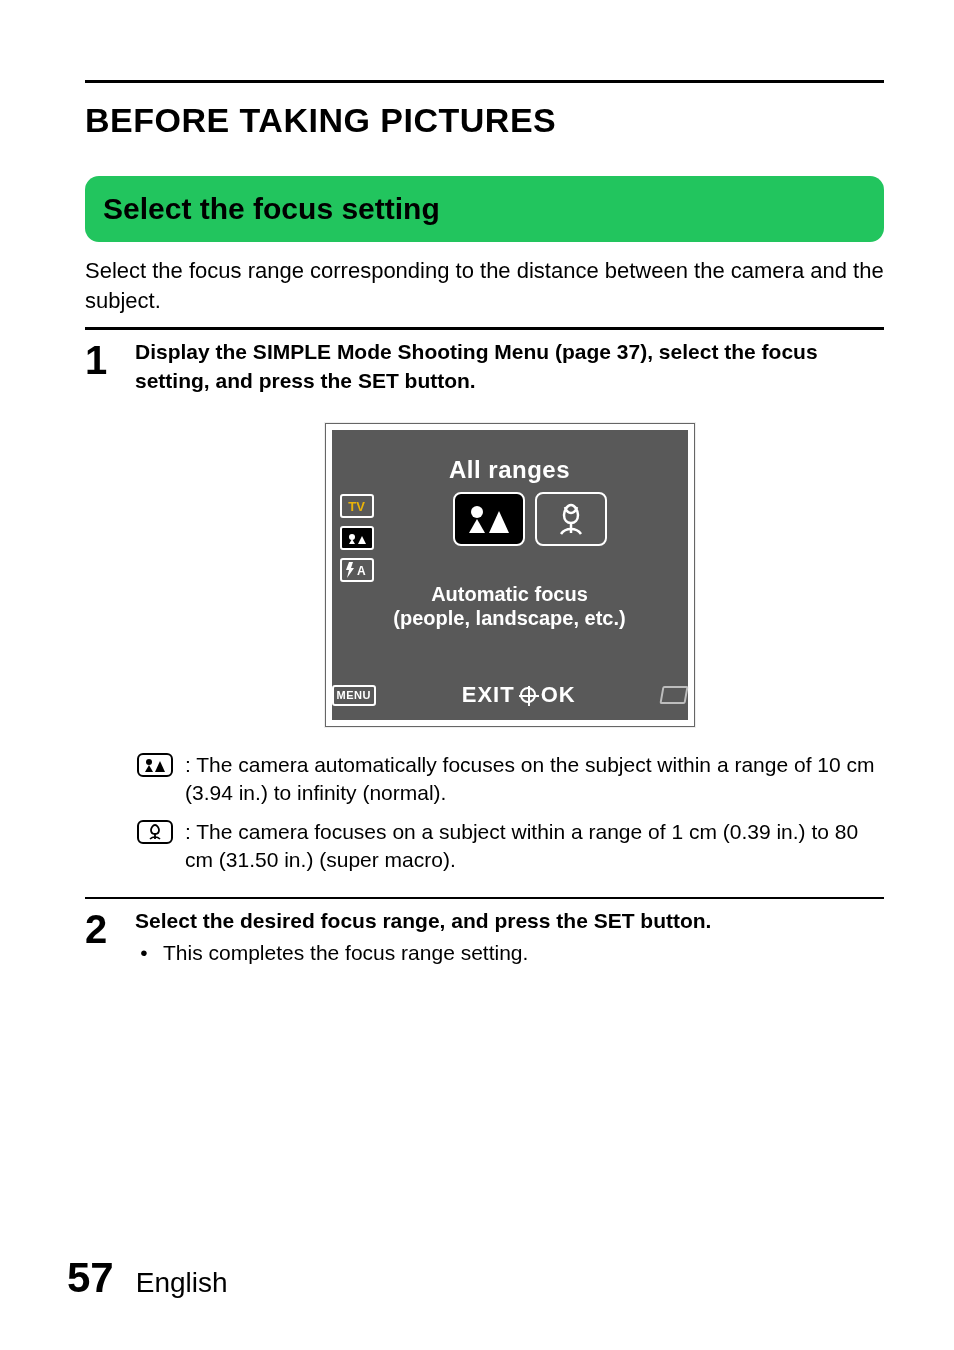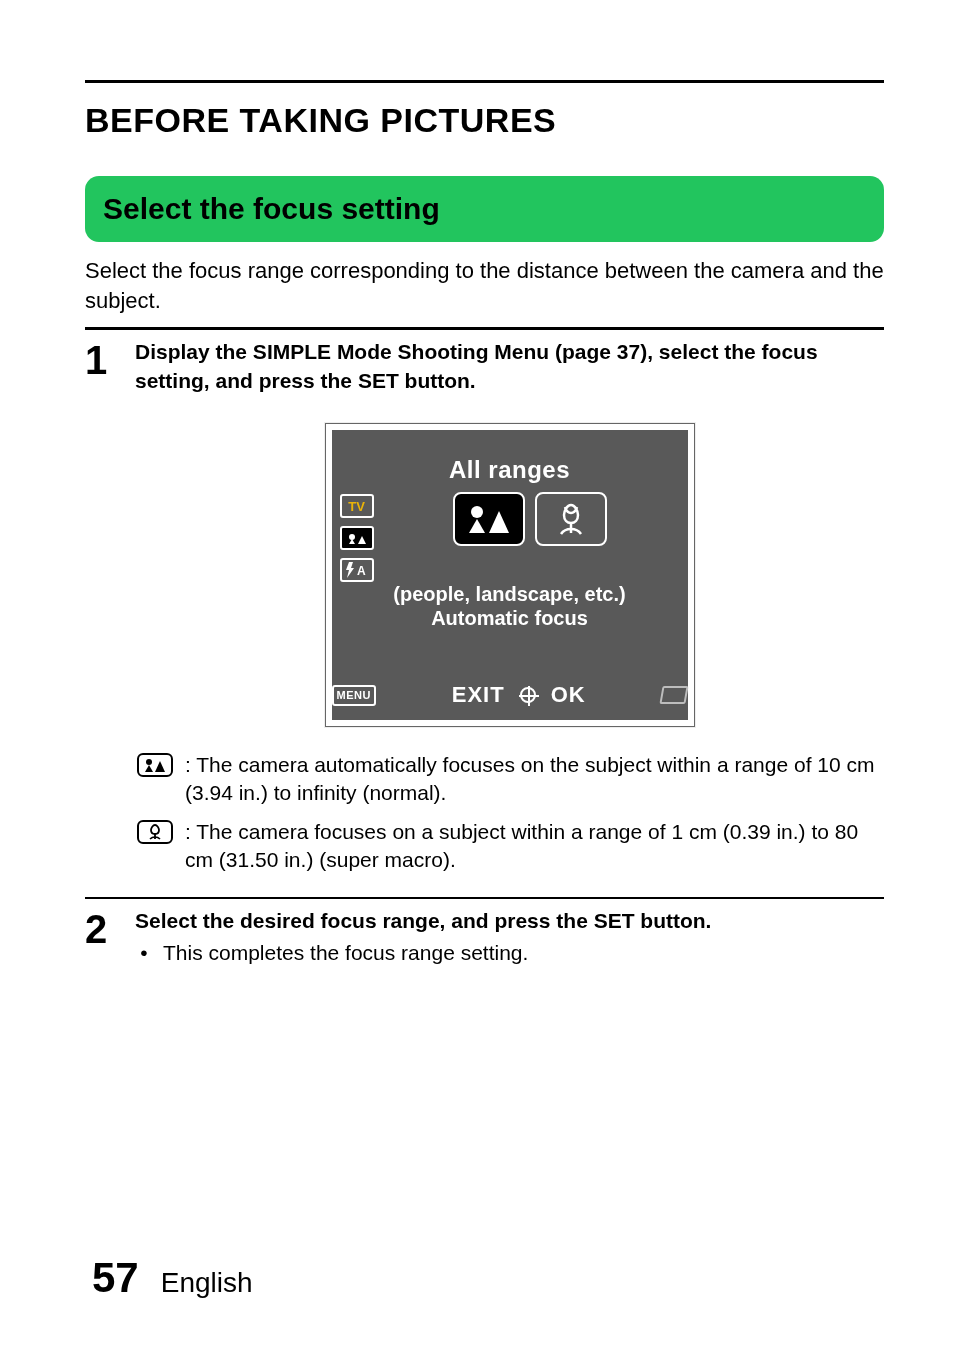--- a/index.html
+++ b/index.html
@@ -25,33 +25,33 @@
   .side-icons { width: 48px; padding: 2px 0 0 8px; display:flex; flex-direction:column; gap:8px; }
   .side-ic { width: 34px; height: 24px; border: 2px solid #fff; border-radius: 3px; display:flex; align-items:center; justify-content:center; font-size: 13px; font-weight:bold; color:#eab308; }
   .side-ic.filled { background:#000; }
   .side-ic svg { display:block; }
   .main-icons { flex:1; display:flex; justify-content:center; gap:10px; padding: 0 8px 6px 0; }
   .opt { width: 72px; height: 54px; border: 2px solid #fff; border-radius: 8px; display:flex; align-items:center; justify-content:center; }
   .opt.selected { background: #000; }
   .screen-caption { text-align:center; font-size: 20px; font-weight:bold; line-height:1.2; padding: 0 6px 4px 6px; }
   .screen-footer { display:flex; align-items:center; justify-content:space-between; gap:10px; padding: 2px 0 4px 0; margin-top: 44px; }
   .menu-chip { border:2px solid #fff; border-radius:3px; font-size:11px; font-weight:bold; padding:1px 3px; letter-spacing:0.5px; }
-  .foot-text { font-size: 22px; font-weight:bold; letter-spacing:1px; display:flex; align-items:center; gap:15px; }
+  .foot-text { font-size: 22px; font-weight:bold; letter-spacing:1px; display:flex; align-items:center; gap:5px; }
   .joy { width:16px; height:16px; border:2px solid #fff; border-radius:50%; position:relative; display:inline-block; }
   .joy::before, .joy::after { content:""; position:absolute; background:#fff; }
   .joy::before { left:6px; top:-3px; width:2px; height:20px; }
   .joy::after  { top:6px; left:-3px; height:2px; width:20px; }
   .flag { width:26px; height:18px; border:2px solid #bdbdbd; border-radius:2px; transform: skewX(-10deg); }
   .defs { margin: 20px 0 0 0; }
   .def-row { display:flex; gap: 10px; font-size: 21px; line-height:1.35; margin-bottom: 10px; }
   .def-icon { width: 40px; flex:none; display:flex; align-items:flex-start; justify-content:center; padding-top:2px; }
   .chip { width: 36px; height: 24px; border: 2px solid #000; border-radius: 6px; display:flex; align-items:center; justify-content:center; background:#fff; }
   .bullet-row { display:flex; gap:10px; font-size:21px; margin-top:4px; }
   .bullet-dot { width: 18px; text-align:center; }
-  .footer { position:absolute; bottom: 48px; left: 92px; display:flex; align-items:baseline; gap: 22px; }
+  .footer { position:absolute; bottom: 48px; left: 67px; display:flex; align-items:baseline; gap: 22px; }
   .pagenum { font-size: 42px; font-weight: bold; }
   .lang { font-size: 28px; }
 </style>
 </head>
 <body>
 
 <div class="page">
 
   <div class="rule-top"></div>
   <div class="h1">BEFORE TAKING PICTURES</div>
@@ -103,22 +103,22 @@
                     <svg width="48" height="36" viewBox="0 0 48 36">
                       <path d="M24 4 C20 4 17 10 17 14 C17 19 20 22 24 22 C28 22 31 19 31 14 C31 10 28 4 24 4 Z M18 6 C18 6 20 12 24 12 C28 12 30 6 30 6" fill="none" stroke="#fff" stroke-width="2.5"></path>
                       <path d="M24 22 L24 32" stroke="#fff" stroke-width="2.5"></path>
                       <path d="M24 28 C20 28 16 30 14 33" stroke="#fff" stroke-width="2.5" fill="none"></path>
                       <path d="M24 28 C28 28 32 30 34 33" stroke="#fff" stroke-width="2.5" fill="none"></path>
                     </svg>
                   </div>
                 </div>
               </div>
               <div class="screen-caption">
+                <div>Automatic focus</div>
                 <div>(people, landscape, etc.)</div>
-                <div>Automatic focus</div>
               </div>
               <div class="screen-footer">
                 <span class="menu-chip">MENU</span>
                 <span class="foot-text">
                   <span>EXIT</span>
                   <span class="joy"></span>
                   <span>OK</span>
                 </span>
                 <span class="flag"></span>
               </div>

